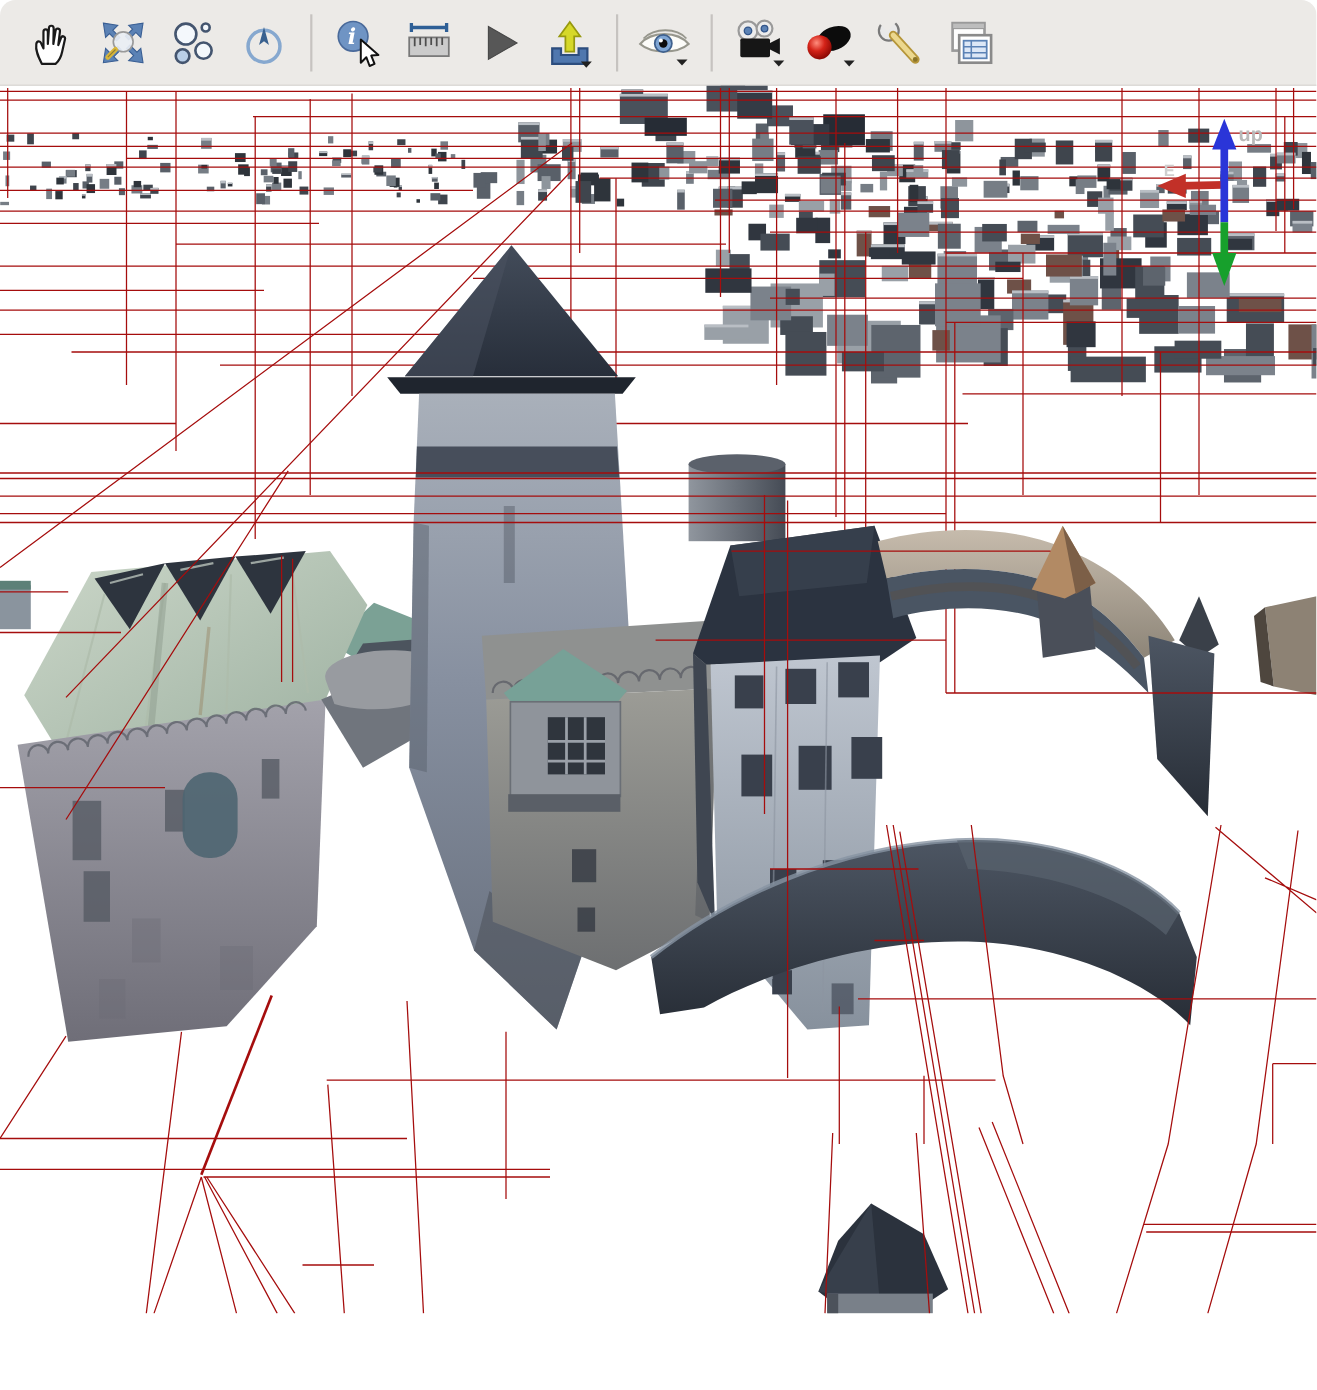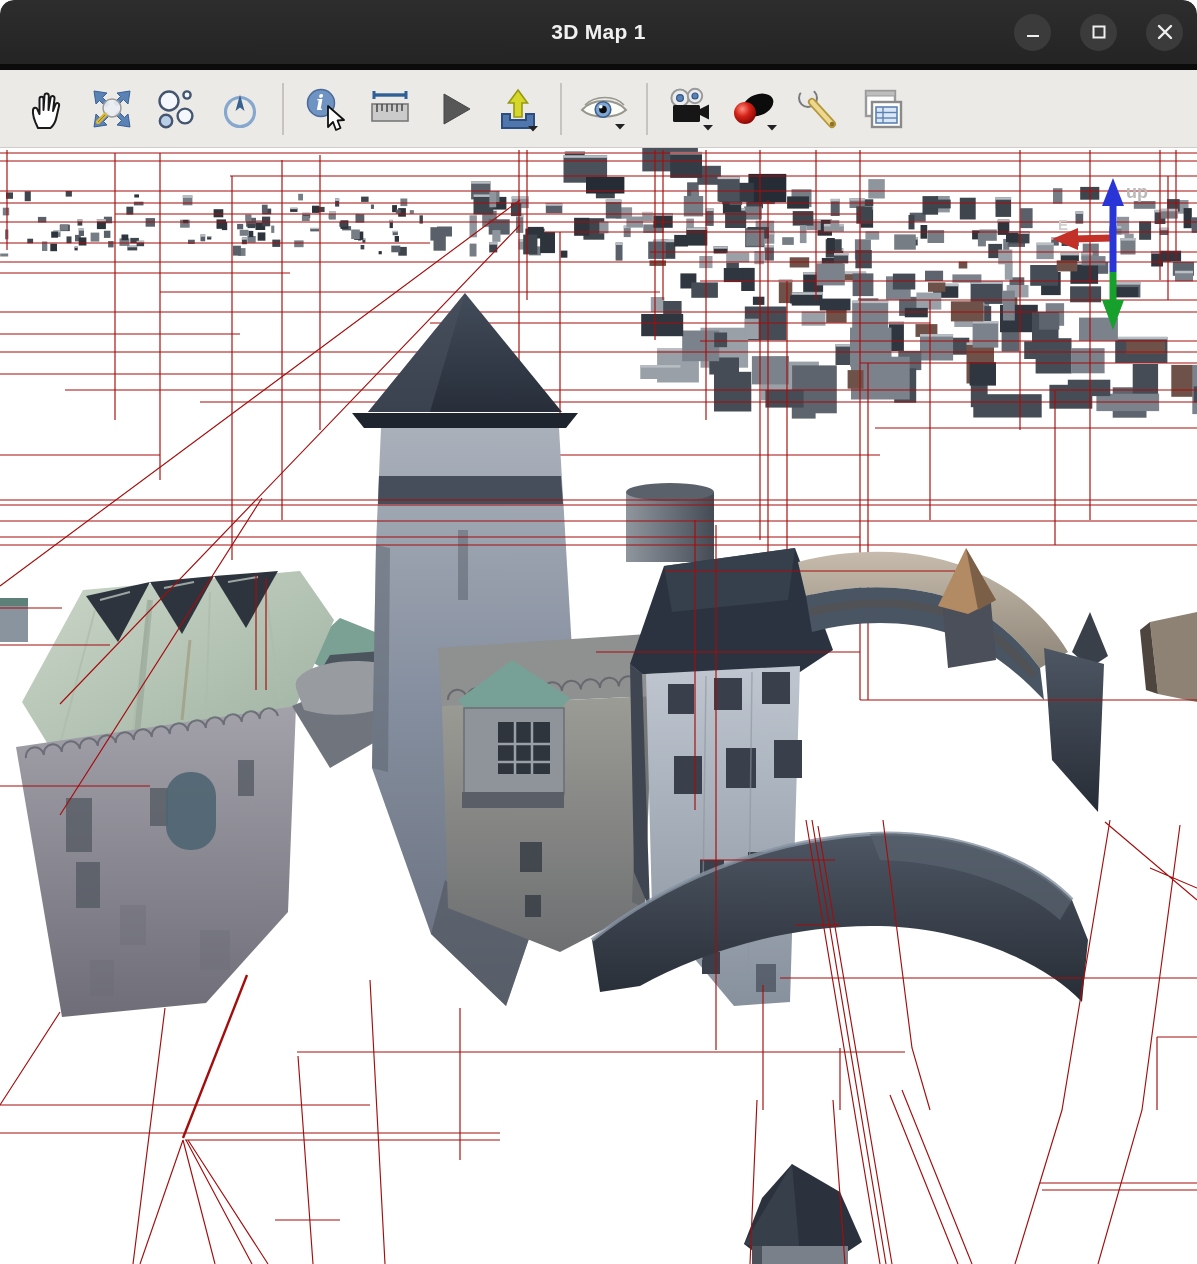--- a/index.html
+++ b/index.html
@@ -29,40 +29,20 @@
   .tsep{width:2px;height:52px;background:#c6c3c0;margin:0 10px;flex:0 0 auto;}
   
   .viewport{width:1197px;height:1121px;background:#fff;position:relative;}
   .viewport svg{display:block;}
 </style>
 </head>
 <body>
 
 <div class="window">
 
-  <div class="titlebar">
-    <div class="title">3D Map 1</div>
-    <div class="winbtns">
-      <div class="wbtn">
-        <svg width="16" height="16">
-            <line x1="2" y1="12" x2="14" y2="12" stroke="#efefef" stroke-width="2"></line>
-          </svg>
-      </div>
-      <div class="wbtn">
-        <svg width="16" height="16">
-            <rect x="2.5" y="2.5" width="11" height="11" fill="none" stroke="#efefef" stroke-width="2"></rect>
-          </svg>
-      </div>
-      <div class="wbtn">
-        <svg width="16" height="16">
-            <path d="M2 2 L14 14 M14 2 L2 14" stroke="#efefef" stroke-width="2.4" stroke-linecap="round"></path>
-          </svg>
-      </div>
-    </div>
-  </div>
 
   <div class="toolbar">
 
     <div class="tbtn">
       <svg width="46" height="46" viewBox="0 0 46 46">
         <path d="M13 42 C10 36 7 30 8 24 C8.5 21 11.5 21 12.5 23.5 L14.5 28 L14.5 13 C14.5 10 18.5 10 18.5 13 L18.5 24 L19.5 9.5 C19.8 6.5 23.8 6.8 23.8 9.8 L23.5 24 L25.5 12 C26 9 29.8 9.6 29.5 12.6 L28 25 L30.5 18.5 C31.6 15.8 34.8 17 34 20 L31.5 31 C30.5 36 28.5 39.5 25.5 42 Z" fill="#ffffff" stroke="#1a1a1a" stroke-width="2" stroke-linejoin="round"></path>
       </svg>
     </div>
 
     <div class="tbtn">

